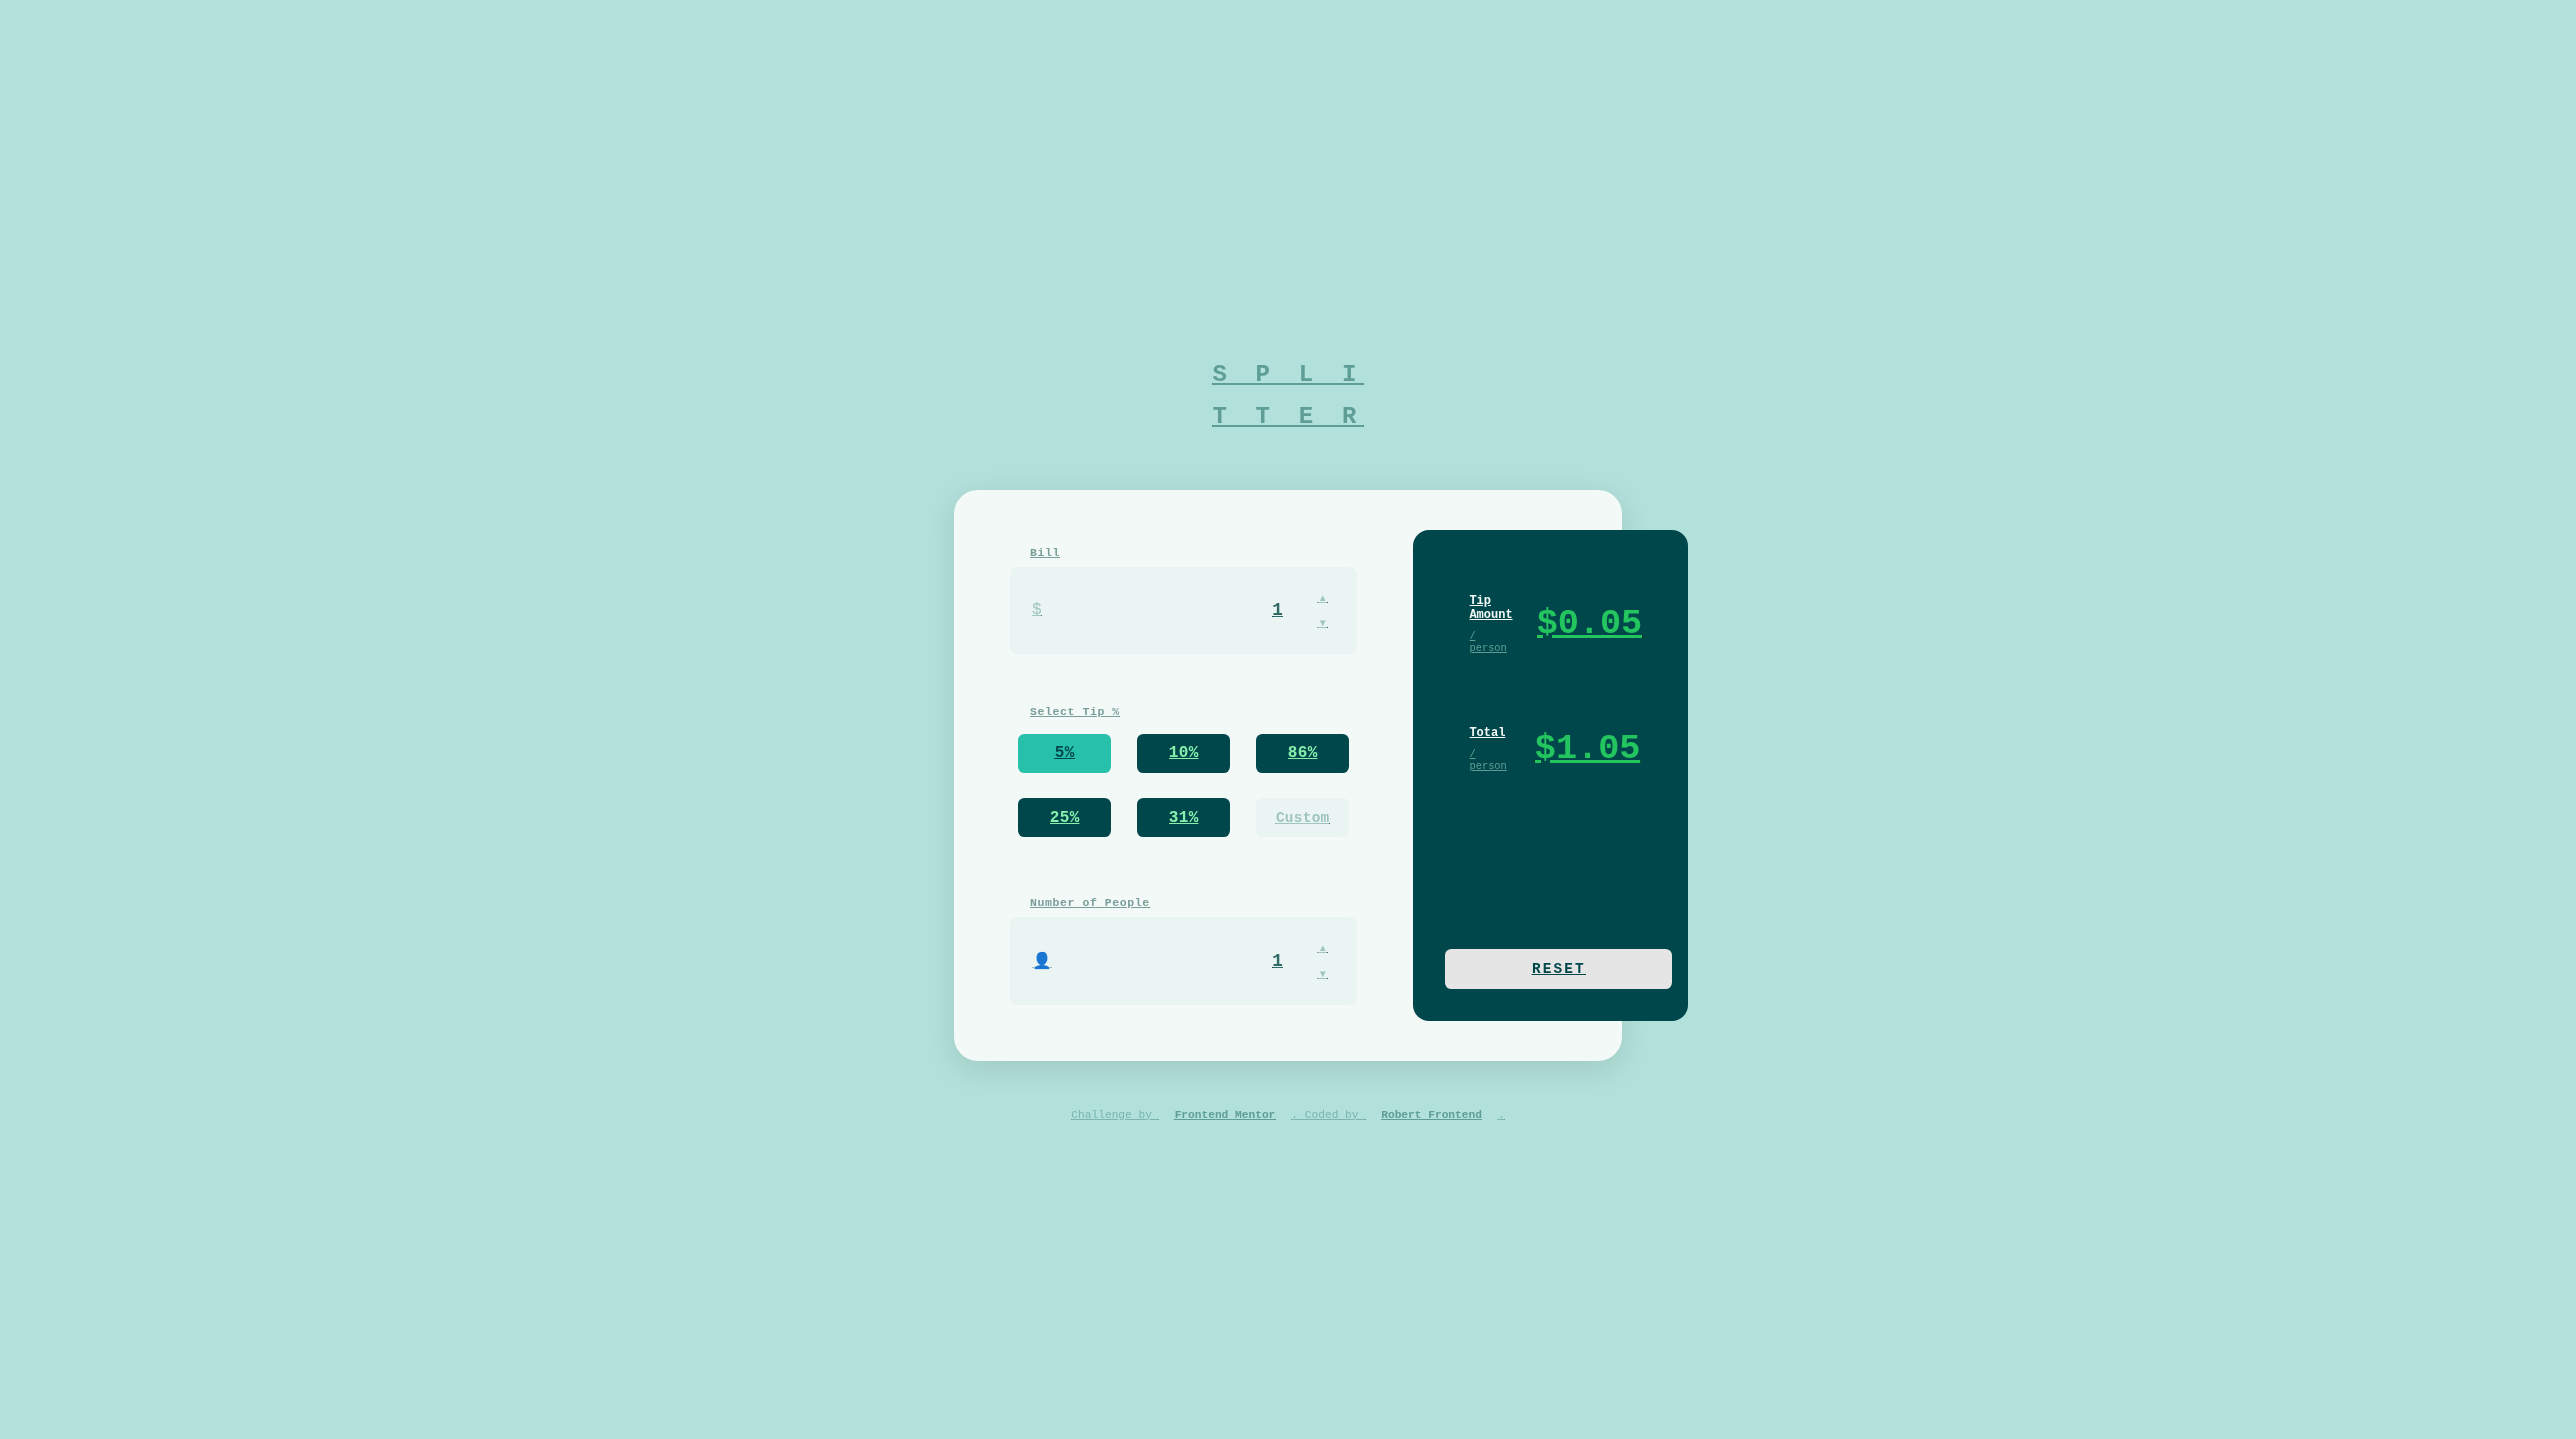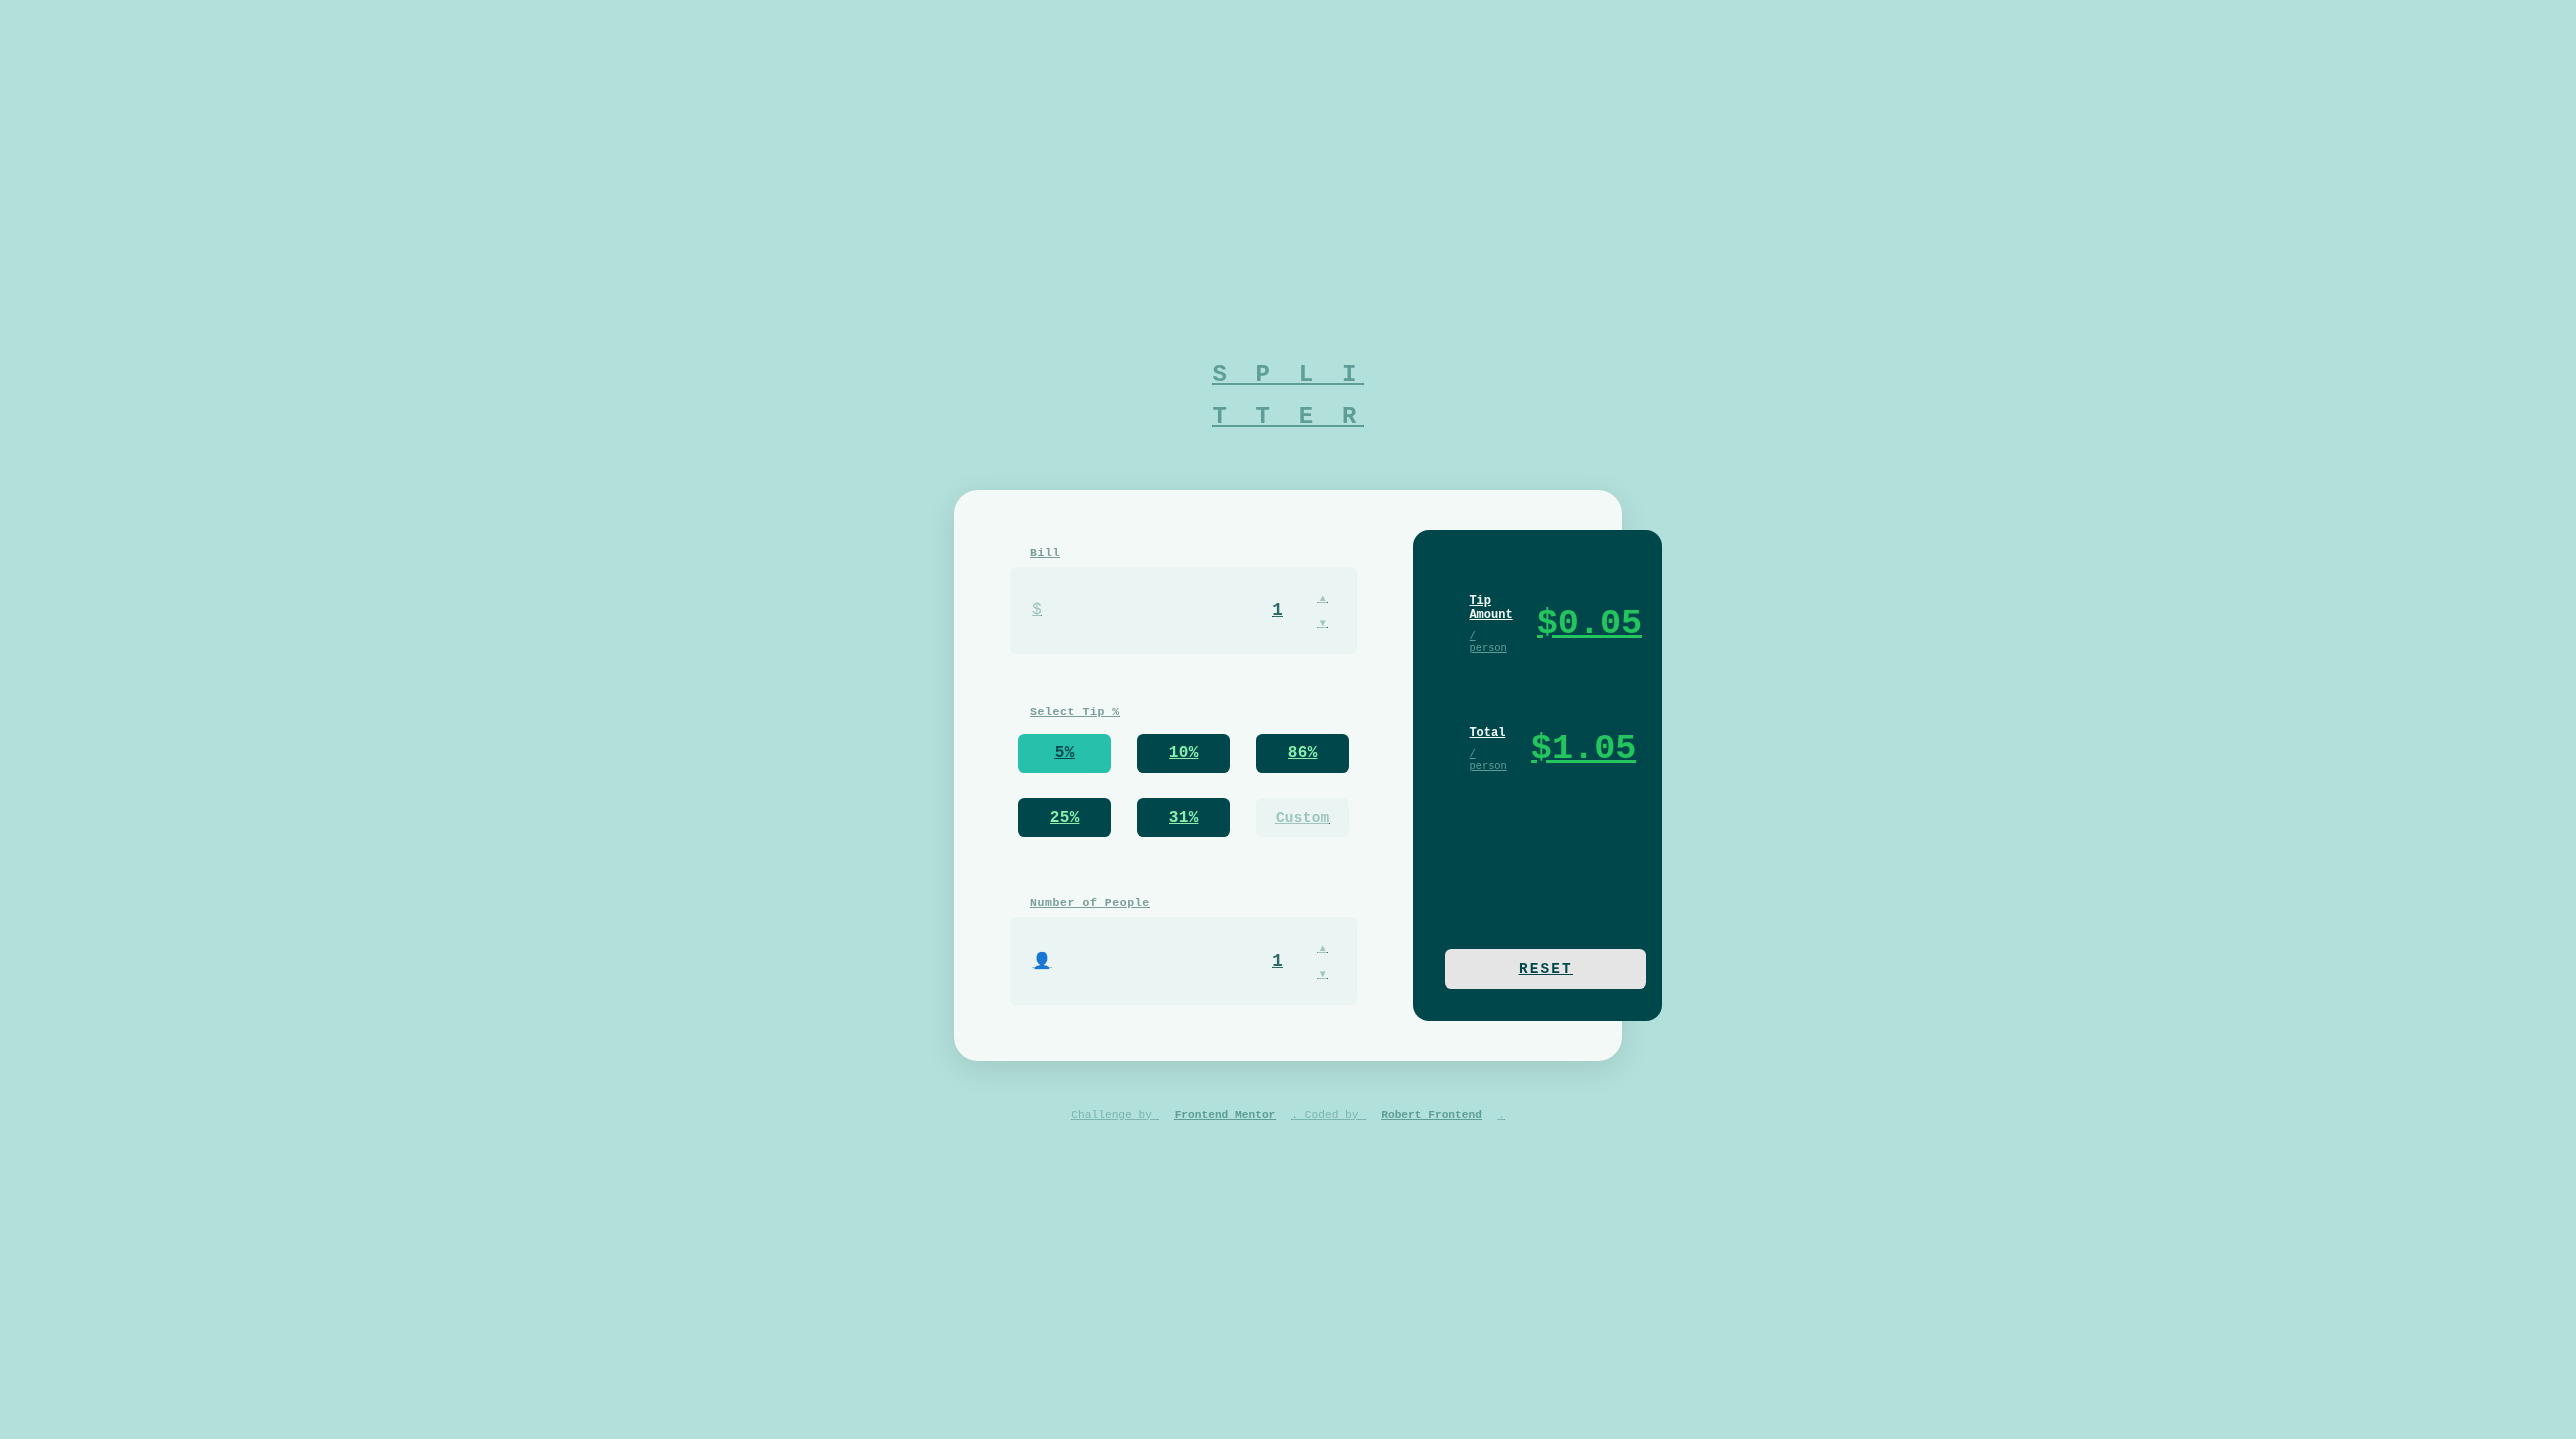--- a/index.html
+++ b/index.html
@@ -130,21 +130,21 @@
     .tip-btn.custom {
       background-color: #eaf4f2;
       color: #9ec5bf;
       font-size: 0.9rem;
     }
 
     .right-panel {
       background-color: #00474b;
       border-radius: 1rem;
       padding: 2rem 1.5rem 1.5rem;
-      width: 249px;
+      width: 275px;
       display: flex;
       flex-direction: column;
       justify-content: space-between;
     }
 
     .result-rows {
       display: flex;
       flex-direction: column;
       gap: 1.5rem;
     }

